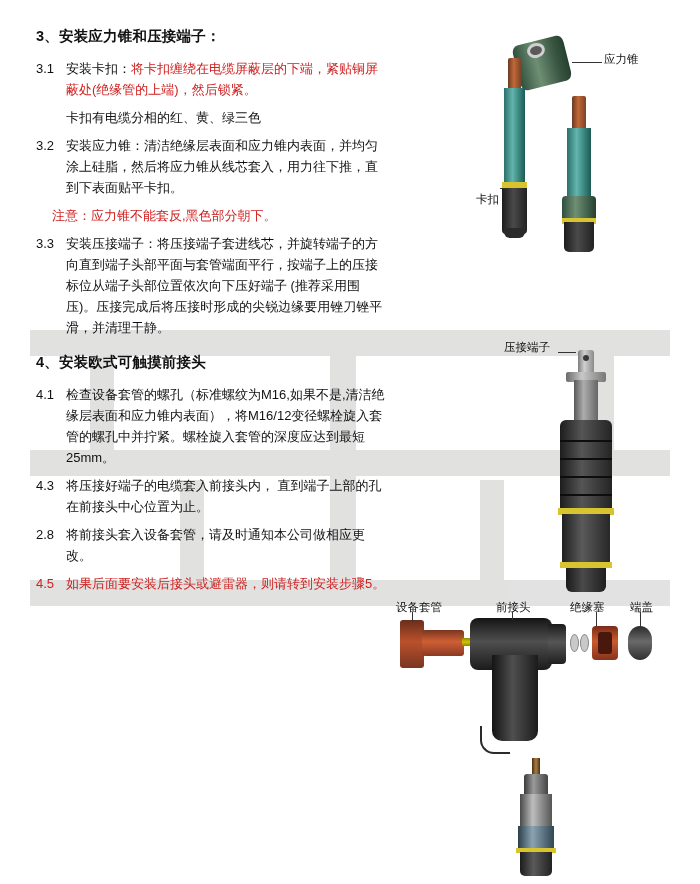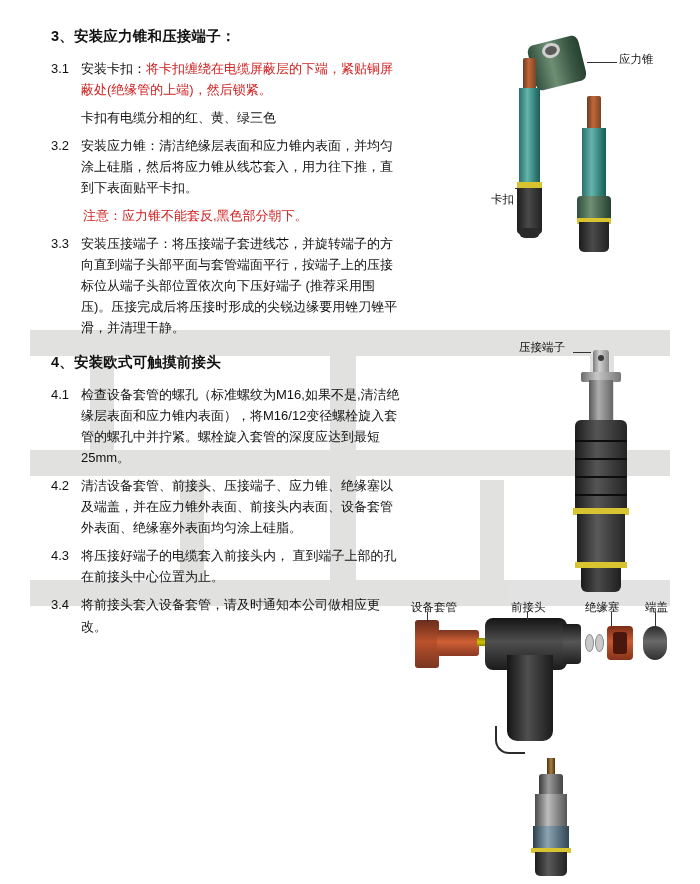--- a/index.html
+++ b/index.html
@@ -10,35 +10,35 @@
   }
   .page{position:relative;width:700px;height:884px;}
 
   
   .watermark{
     position:absolute;left:30px;top:330px;width:640px;height:300px;
     pointer-events:none;opacity:.55;z-index:0;
   }
   .wm-bar{position:absolute;background:#c9cbc8;}
 
-  .content{position:absolute;left:15px;top:0;width:644px;height:884px;z-index:2;}
+  .content{position:absolute;left:0;top:0;width:644px;height:884px;z-index:2;}
 
   
   .col{position:absolute;left:36px;top:26px;width:350px;}
   .sec-head{
     font-size:14.5px;font-weight:bold;color:#111;margin:0 0 10px 0;
     letter-spacing:.2px;line-height:1.5;
   }
   .sec-head .num{display:inline-block;min-width:20px;}
   .item{display:flex;margin-bottom:7px;font-size:13px;line-height:1.62;color:#111;}
   .item .no{width:30px;flex:none;}
   .item .tx{flex:1;}
   .plain{font-size:13px;line-height:1.62;color:#111;margin:0 0 7px 30px;}
   .red{color:#d02020;}
-  .note{font-size:13px;line-height:1.62;margin:0 0 7px 32px;color:#d02020;}
+  .note{font-size:13px;line-height:1.62;margin:0 0 7px 16px;color:#d02020;}
   .s4{margin-top:14px;}
 
   
   .lbl{
     position:absolute;font-size:11.5px;color:#111;white-space:nowrap;z-index:3;
     font-family:"Liberation Sans","DejaVu Sans",sans-serif;
   }
   .ldr{position:absolute;background:#333;z-index:3;}
 
   
@@ -144,30 +144,30 @@
 
       <div class="sec-head s4">
         <span class="num">4、</span><span>安装欧式可触摸前接头</span>
       </div>
 
       <div class="item">
         <div class="no">4.1</div>
         <div class="tx">检查设备套管的螺孔（标准螺纹为M16,如果不是,清洁绝缘层表面和应力锥内表面），将M16/12变径螺栓旋入套管的螺孔中并拧紧。螺栓旋入套管的深度应达到最短25mm。</div>
       </div>
       <div class="item">
-        <div class="no">4.2</div>
-        <div class="tx">清洁设备套管、前接头、压接端子、应力锥、绝缘塞以及端盖，并在应力锥外表面、前接头内表面、设备套管外表面、绝缘塞外表面均匀涂上硅脂。</div>
-      </div>
-      <div class="item">
         <div class="no">4.3</div>
         <div class="tx">将压接好端子的电缆套入前接头内，   直到端子上部的孔在前接头中心位置为止。</div>
       </div>
       <div class="item">
-        <div class="no">3.4</div>
+        <div class="no">2.8</div>
         <div class="tx">将前接头套入设备套管，请及时通知本公司做相应更改。</div>
+      </div>
+      <div class="item red">
+        <div class="no">4.5</div>
+        <div class="tx">如果后面要安装后接头或避雷器，则请转到安装步骤5。</div>
       </div>
     </div>
 
     <div class="fig">
       <div class="tube-a"></div>
       <div class="tube-a-in"></div>
       <div class="tube-a-in2"></div>
 
       <div class="c1-top"></div>
       <div class="c1-mid"></div>

